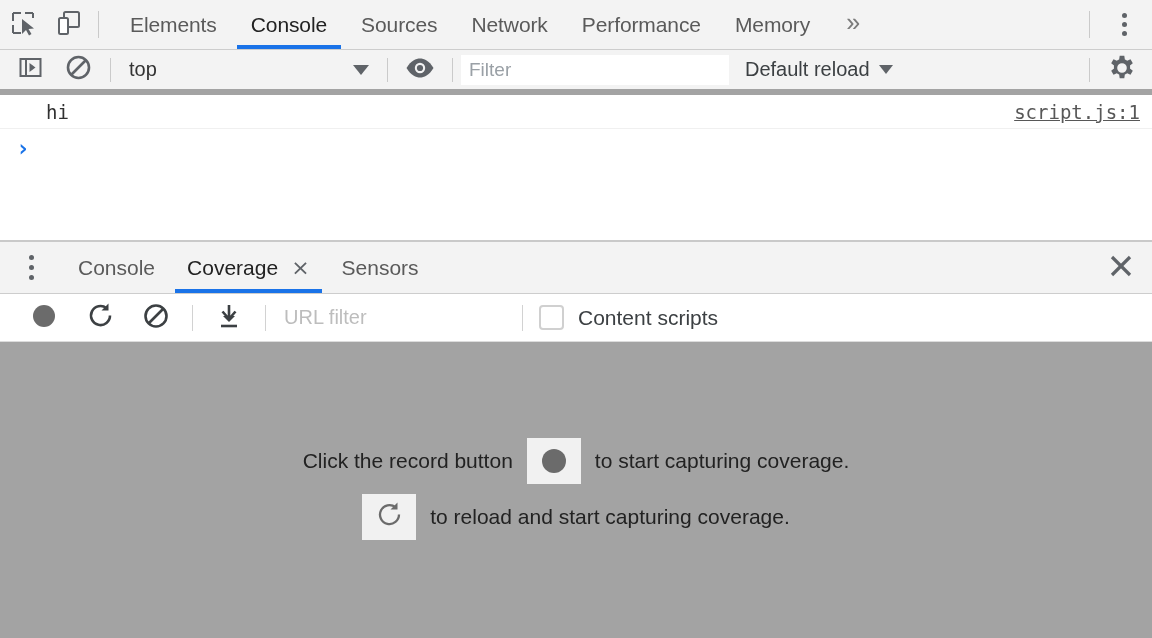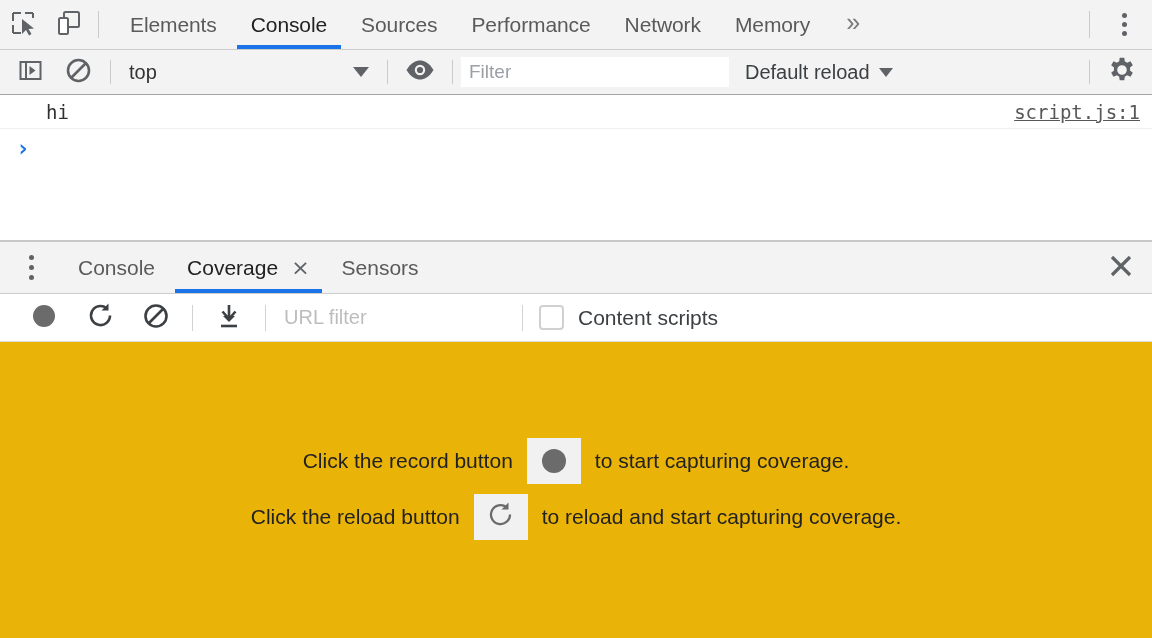--- a/index.html
+++ b/index.html
@@ -47,21 +47,21 @@
   .kebab {
     width: 56px; display: flex; flex-direction: column;
     align-items: center; justify-content: center; gap: 4px; cursor: pointer;
   }
   .kebab span { width: 5px; height: 5px; border-radius: 50%; background: #5f6368; display: block; }
 
   
   .console-toolbar {
     height: 45px; flex: 0 0 45px;
     background: #f3f3f3;
-    border-bottom: 1px solid #a3a3a3;
+    border-bottom: 6px solid #a3a3a3;
     display: flex; align-items: center;
     padding: 0 6px;
   }
   .ct-btn {
     width: 48px; height: 45px; display: flex;
     align-items: center; justify-content: center; cursor: pointer;
   }
   .ct-sep { width: 1px; height: 24px; background: #cacaca; margin: 0 8px; }
   .ctx-select {
     display: flex; align-items: center; min-width: 260px;
@@ -174,21 +174,21 @@
   .url-filter::placeholder { color: #bdbdbd; }
   .cs-group { display: flex; align-items: center; gap: 14px; margin-left: 8px; }
   .cs-check {
     width: 25px; height: 25px; border: 2px solid #d0d0d0; border-radius: 4px;
     background: #fff; cursor: pointer;
   }
   .cs-label { font-size: 21px; color: #3c4043; cursor: pointer; }
 
   
   .cov-body {
-    flex: 1 1 auto; background: #eab308;
+    flex: 1 1 auto; background: #a3a3a3;
     display: flex; flex-direction: column;
     align-items: center; justify-content: center;
     gap: 10px; padding-bottom: 3px;
   }
   .hint-row { display: flex; align-items: center; gap: 14px; }
   .hint-text { font-size: 21px; color: #222; }
   .hint-btn {
     width: 54px; height: 46px; background: #f1f1f1;
     display: flex; align-items: center; justify-content: center;
   }
@@ -225,24 +225,24 @@
       <div class="main-tab">
         <span>Elements</span>
       </div>
       <div class="main-tab selected">
         <span>Console</span>
       </div>
       <div class="main-tab">
         <span>Sources</span>
       </div>
       <div class="main-tab">
+        <span>Network</span>
+      </div>
+      <div class="main-tab">
         <span>Performance</span>
-      </div>
-      <div class="main-tab">
-        <span>Network</span>
       </div>
       <div class="main-tab">
         <span>Memory</span>
       </div>
       <div class="chev-more">
         <span>»</span>
       </div>
     </div>
 
     <div class="main-right">
@@ -417,21 +417,20 @@
 
       <div class="hint-row">
         <span class="hint-text">Click the record button</span>
         <span class="hint-btn">
           <span class="dot-record"></span>
         </span>
         <span class="hint-text">to start capturing coverage.</span>
       </div>
 
       <div class="hint-row">
-        <span class="hint-text">Click the reload button</span>
         <span class="hint-btn">
           <span>
             <svg width="27" height="27" viewBox="0 0 27 27">
               <path d="M23 13.5 A9.5 9.5 0 1 1 19.5 6.2" stroke="#6b6b6b" stroke-width="2.3" fill="none"></path>
               <path d="M21.5 1.5 L21.5 8.5 L14.5 8.5 Z" fill="#6b6b6b"></path>
             </svg>
           </span>
         </span>
         <span class="hint-text">to reload and start capturing coverage.</span>
       </div>

